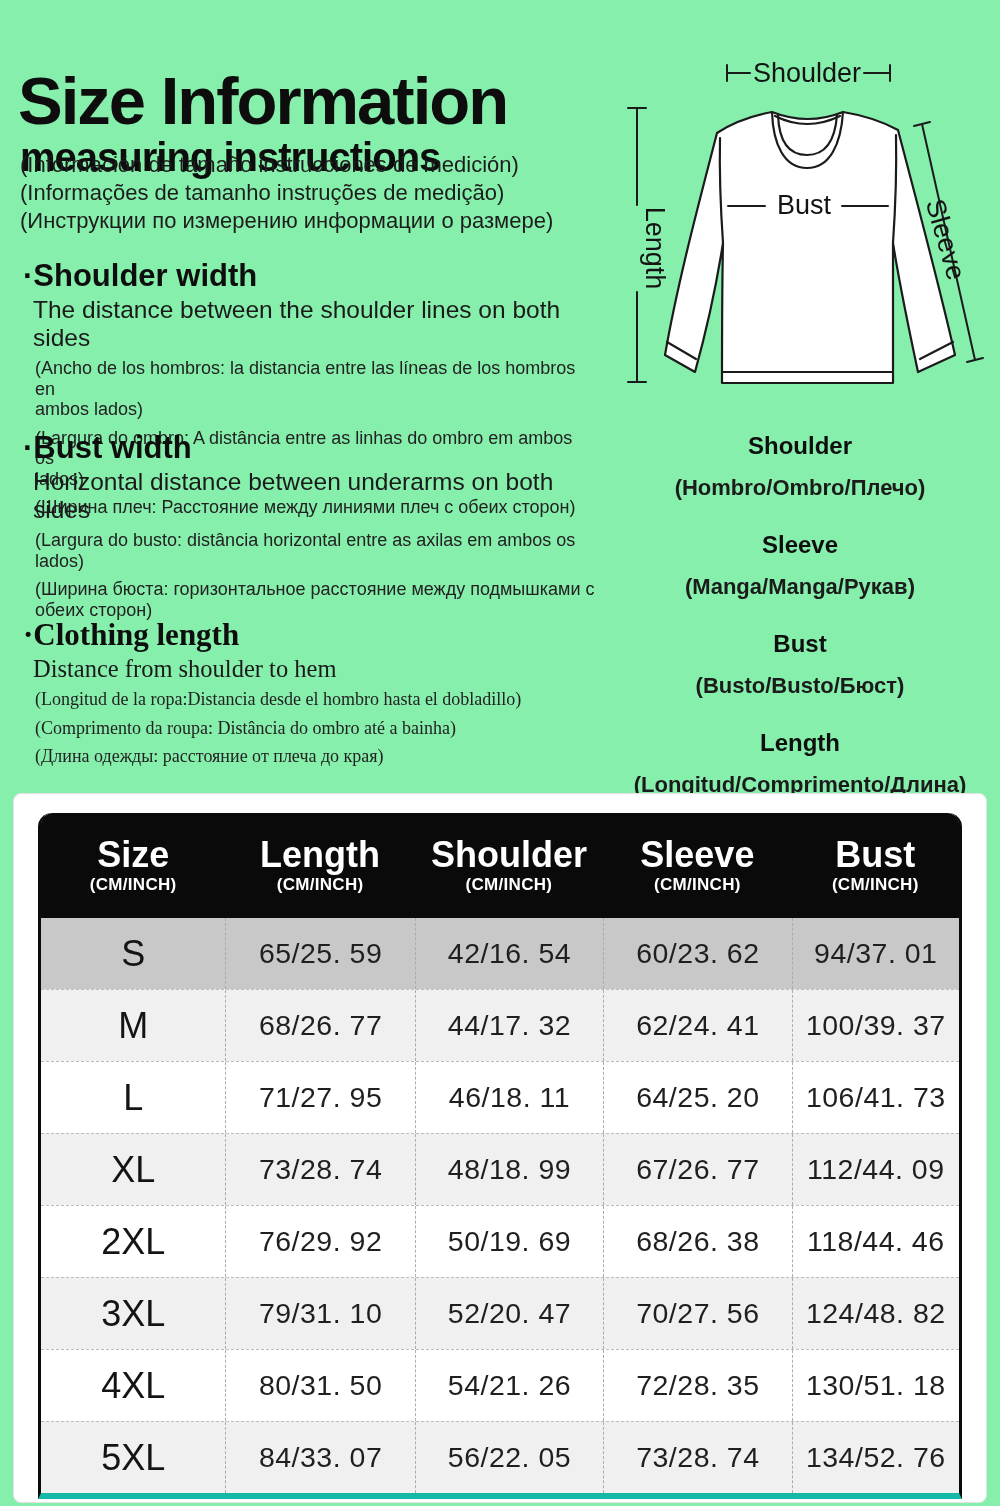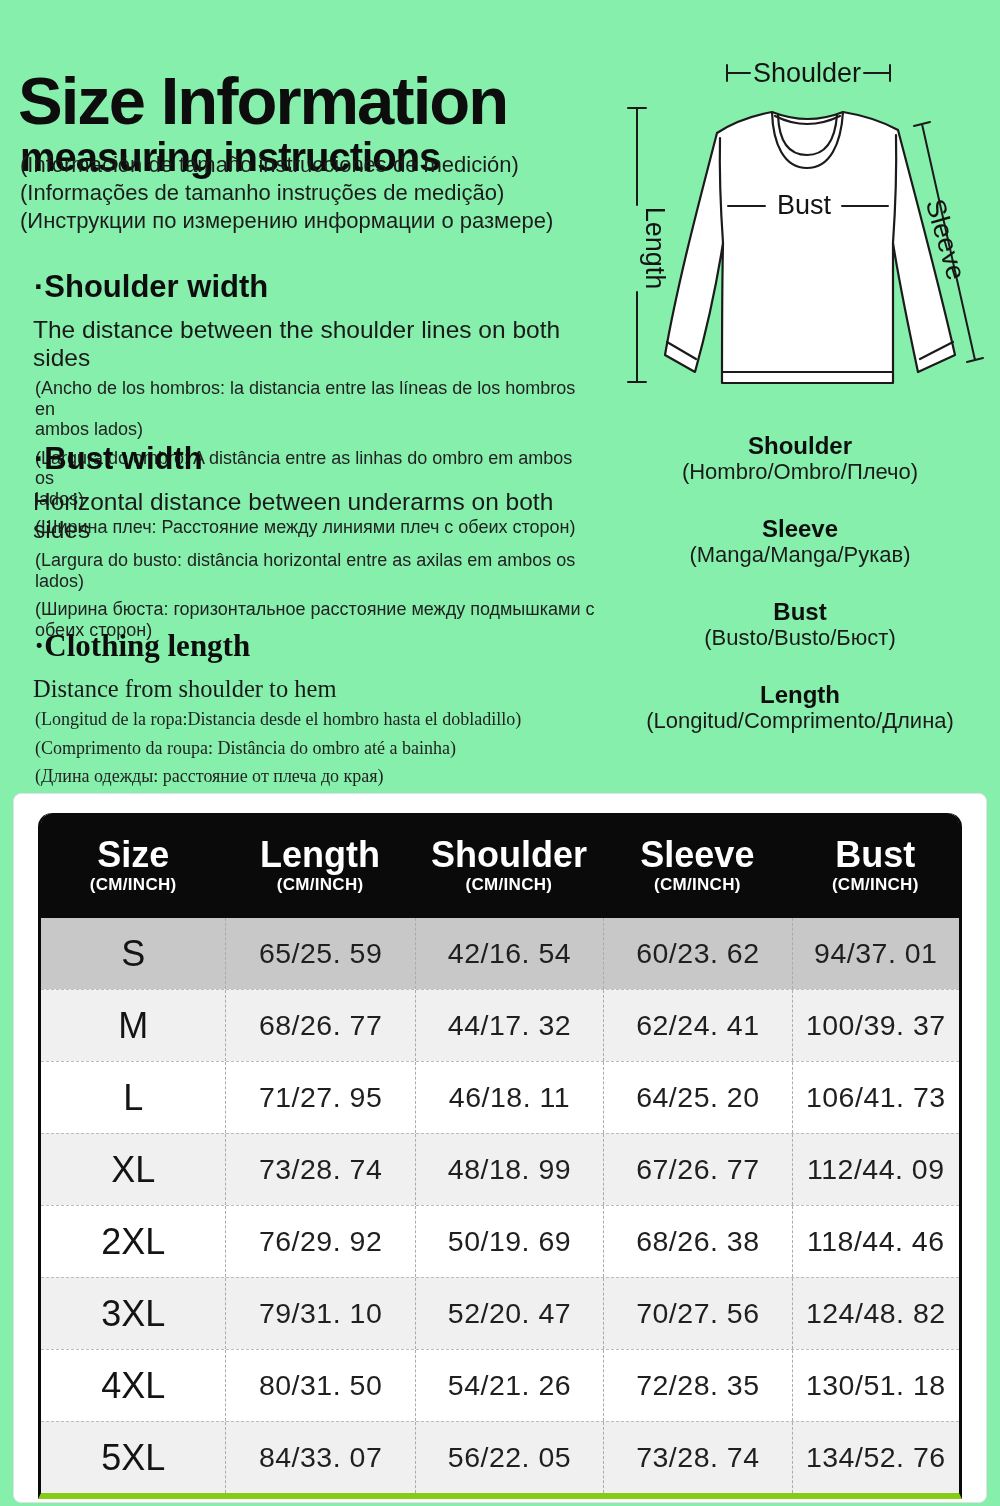--- a/index.html
+++ b/index.html
@@ -10,35 +10,35 @@
   
   .title{position:absolute;left:18px;top:22px;font-size:67px;font-weight:700;letter-spacing:-2px;line-height:1.0;color:#0d0d0d;white-space:nowrap;}
   .subtitle{position:absolute;left:20px;top:102px;font-size:40px;font-weight:700;letter-spacing:-1px;color:#0d0d0d;white-space:nowrap;}
   .intro-notes{position:absolute;left:20px;top:151px;font-size:22px;line-height:28px;color:#1c1c1c;}
   .intro-notes p{margin:0;white-space:nowrap;}
   
   .section{position:absolute;left:22px;width:590px;}
   .sec-shoulder{top:258px;}
   .sec-bust{top:430px;}
   .sec-length{top:617px;font-family:Liberation Serif, serif;}
-  .sec-title{font-size:31px;font-weight:700;color:#0e0e0e;margin:12px;line-height:1.1;}
+  .sec-title{font-size:31px;font-weight:700;color:#0e0e0e;margin:1px;line-height:1.1;}
   .sec-desc{font-size:24.5px;color:#1a1a1a;margin:3px 0 6px 11px;line-height:1.15;}
   .sec-note{font-size:18px;line-height:20.5px;color:#222;margin:0 0 8px 13px;white-space:pre-line;max-width:560px;}
   
   .diagram{position:absolute;left:600px;top:30px;width:400px;height:400px;}
   .diagram svg{display:block;}
   .diagram text{font-family:"Liberation Sans","DejaVu Sans",sans-serif;font-size:27px;fill:#141414;}
   
   .legend{position:absolute;left:610px;top:433px;width:380px;text-align:center;}
   .legend-group{margin-bottom:31px;}
   .legend-label{font-size:24px;font-weight:700;color:#0f0f0f;line-height:26px;margin:0;}
-  .legend-trans{font-size:22px;color:#1b1b1b;line-height:26px;margin:0;}
+  .legend-trans{font-size:22px;color:#1b1b1b;line-height:26px;margin:16px;font-weight:bold;}
   
   .panel{position:absolute;left:13px;top:793px;width:972px;height:708px;border:1px solid #e3e3e3;border-radius:8px;background:#fff;}
-  .size-table{position:absolute;left:24px;top:19px;width:918px;border-left:3px solid #0a0a0a;border-right:3px solid #0a0a0a;border-bottom:6px solid #84cc16;border-radius:14px 14px 0 0;}
+  .size-table{position:absolute;left:24px;top:19px;width:918px;border-left:3px solid #0a0a0a;border-right:3px solid #0a0a0a;border-bottom:6px solid #14b8a6;border-radius:14px 14px 0 0;}
   .thead{display:grid;grid-template-columns:185fr 190fr 189fr 189fr 168fr;height:105px;background:#0a0a0a;border-radius:12px 12px 0 0;align-items:center;}
   .thcell{display:flex;flex-direction:column;align-items:center;justify-content:center;color:#fff;}
   .thcell .col-label{font-size:36px;font-weight:700;line-height:1.05;}
   .thcell .col-unit{font-size:17px;font-weight:700;margin-top:1px;letter-spacing:0.3px;}
   .tbody{display:block;}
   .trow{display:grid;grid-template-columns:185fr 190fr 189fr 189fr 168fr;height:71px;}
   .trow.dark{background:#c8c8c8;}
   .trow.lite{background:#f0f0f0;}
   .trow.white{background:#ffffff;}
   .trow + .trow{border-top:1px dashed #bdbdbd;}

